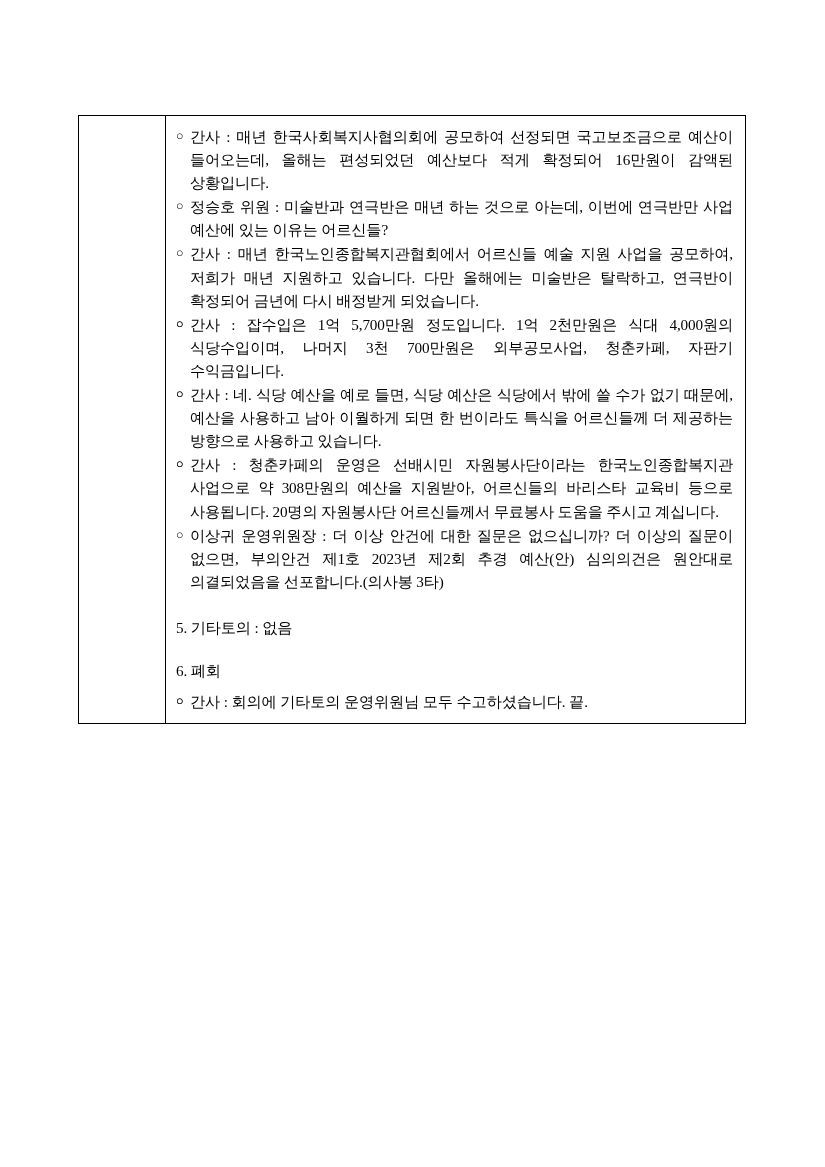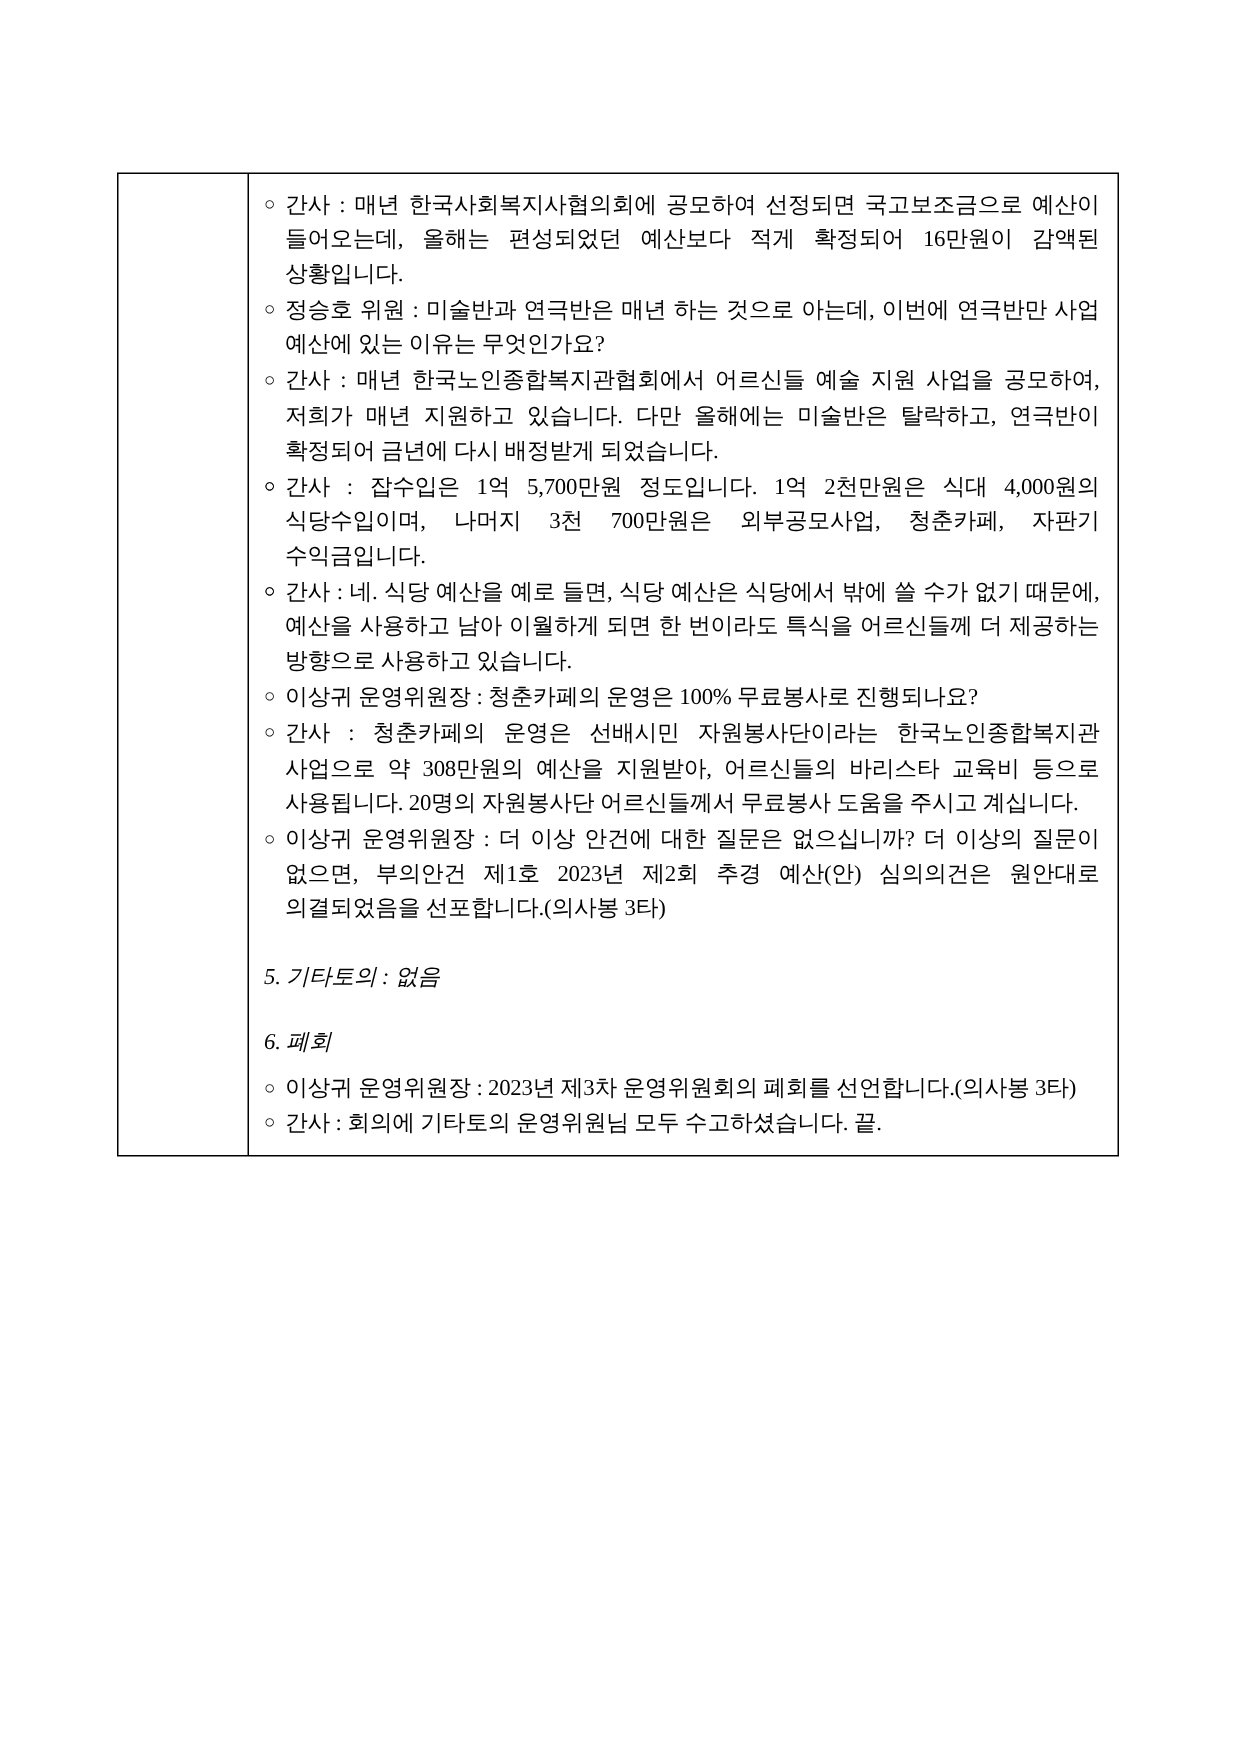--- a/index.html
+++ b/index.html
@@ -70,21 +70,20 @@
     font-size: 12.5px;
     line-height: 1.85;
   }
 
   .plain {
     margin: 0;
     font-size: 15.2px;
     line-height: 1.52;
     letter-spacing: -0.15px;
     word-break: keep-all;
-    font-style: italic;
   }
 
   .spacer-lg { height: 22px; }
   .spacer-md { height: 20px; }
   .spacer-sm { height: 8px; }
 
   .tight { margin-bottom: 0; }
 </style>
 </head>
 <body>
@@ -97,21 +96,21 @@
 
     <div class="col-body">
 
       <div class="stmt">
         <span class="bullet">○</span>
         <span>간사 : 매년 한국사회복지사협의회에 공모하여 선정되면 국고보조금으로 예산이 들어오는데, 올해는 편성되었던 예산보다 적게 확정되어 16만원이 감액된 상황입니다.</span>
       </div>
 
       <div class="stmt">
         <span class="bullet">○</span>
-        <span>정승호 위원 : 미술반과 연극반은 매년 하는 것으로 아는데, 이번에 연극반만 사업 예산에 있는 이유는 무엇인가요?</span>
+        <span>정승호 위원 : 미술반과 연극반은 매년 하는 것으로 아는데, 이번에 연극반만 사업 예산에 있는 이유는 어르신들?</span>
       </div>
 
       <div class="stmt">
         <span class="bullet">○</span>
         <span>간사 : 매년 한국노인종합복지관협회에서 어르신들 예술 지원 사업을 공모하여, 저희가 매년 지원하고 있습니다. 다만 올해에는 미술반은 탈락하고, 연극반이 확정되어 금년에 다시 배정받게 되었습니다.</span>
       </div>
 
       <div class="stmt">
         <span class="bullet">○</span>
       </div>
@@ -125,21 +124,20 @@
         <span class="bullet">○</span>
       </div>
 
       <div class="stmt">
         <span class="bullet">○</span>
         <span>간사 : 네. 식당 예산을 예로 들면, 식당 예산은 식당에서 밖에 쓸 수가 없기 때문에, 예산을 사용하고 남아 이월하게 되면 한 번이라도 특식을 어르신들께 더 제공하는 방향으로 사용하고 있습니다.</span>
       </div>
 
       <div class="stmt">
         <span class="bullet">○</span>
-        <span>이상귀 운영위원장 : 청춘카페의 운영은 100% 무료봉사로 진행되나요?</span>
       </div>
 
       <div class="stmt">
         <span class="bullet">○</span>
         <span>간사 : 청춘카페의 운영은 선배시민 자원봉사단이라는 한국노인종합복지관 사업으로 약 308만원의 예산을 지원받아, 어르신들의 바리스타 교육비 등으로 사용됩니다. 20명의 자원봉사단 어르신들께서 무료봉사 도움을 주시고 계십니다.</span>
       </div>
 
       <div class="stmt">
         <span class="bullet">○</span>
         <span>이상귀 운영위원장 : 더 이상 안건에 대한 질문은 없으십니까? 더 이상의 질문이 없으면, 부의안건 제1호 2023년 제2회 추경 예산(안) 심의의건은 원안대로 의결되었음을 선포합니다.(의사봉 3타)</span>
@@ -150,21 +148,20 @@
       <div class="plain">5. 기타토의 : 없음</div>
 
       <div class="spacer-md"></div>
 
       <div class="plain">6. 폐회</div>
 
       <div class="spacer-sm"></div>
 
       <div class="stmt tight">
         <span class="bullet">○</span>
-        <span>이상귀 운영위원장 : 2023년 제3차 운영위원회의 폐회를 선언합니다.(의사봉 3타)</span>
       </div>
 
       <div class="stmt tight">
         <span class="bullet">○</span>
         <span>간사 : 회의에 기타토의 운영위원님 모두 수고하셨습니다.  끝.</span>
       </div>
 
     </div>
   </div>
 </div>

